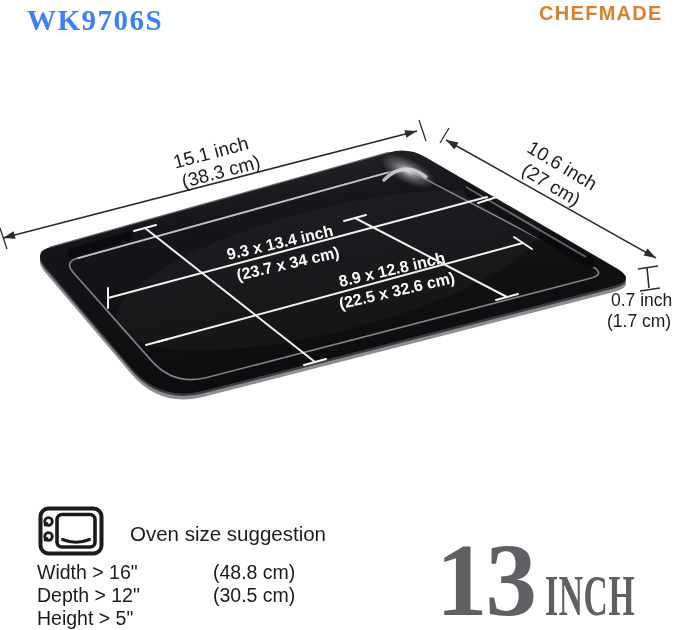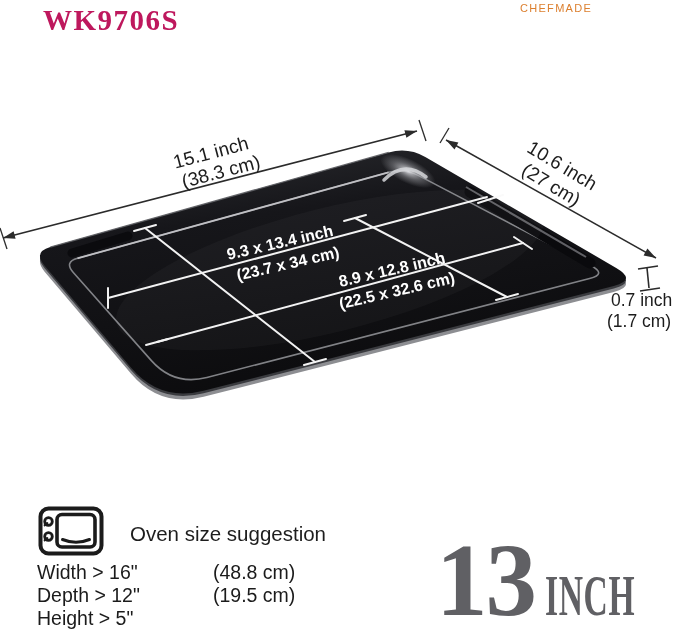--- a/index.html
+++ b/index.html
@@ -4,27 +4,26 @@
 <style>
   html,body{margin:0;padding:0;}
   body{
     width:679px;height:630px;position:relative;overflow:hidden;
     background:#ffffff;
     font-family:"Liberation Sans", sans-serif;
   }
   .model-number{
     position:absolute;left:27px;top:4px;
     font-family:"Liberation Serif", serif;
-    font-weight:bold;font-size:29px;color:#be185d;
+    font-weight:bold;font-size:29px;color:#3b82f6;
     letter-spacing:1.5px;
-    margin-left:16px;
   }
   .brand-logo{
-    position:absolute;left:520px;top:2px;
-    font-weight:normal;font-size:11px;color:#DC7F2E;
+    position:absolute;left:539px;top:2px;
+    font-weight:bold;font-size:20px;color:#DC7F2E;
     letter-spacing:1.3px;
   }
   .diagram-svg{position:absolute;left:0;top:100px;}
   .dim-text{font-family:"Liberation Sans", sans-serif;fill:#1c1c1c;}
   .dim-text-white{font-family:"Liberation Sans", sans-serif;fill:#ffffff;font-weight:600;}
   .oven-icon-box{position:absolute;left:38px;top:506px;}
   .oven-title{
     position:absolute;left:130px;top:522px;
     font-size:20.5px;color:#1d1d1d;
   }
@@ -147,21 +146,21 @@
   <line x1="6.8" y1="34.2" x2="9.2" y2="32.2" stroke="#1b1b1b" stroke-width="2.4" stroke-linecap="round"></line>
   <path d="M24.5,33.5 Q38,39 51.5,33.5" fill="none" stroke="#1b1b1b" stroke-width="3" stroke-linecap="round"></path>
 </svg>
 <div class="oven-title">Oven size suggestion</div>
 
 <div class="interior-dims">
   <span>Width &gt; 16"</span>
   <span>(48.8 cm)</span>
   <span></span>
   <span>Depth &gt; 12"</span>
-  <span>(19.5 cm)</span>
+  <span>(30.5 cm)</span>
   <span></span>
   <span>Height &gt; 5"</span>
 </div>
 
 <div class="size-badge">
   <span class="num">13</span>
   <span class="unit">INCH</span>
 </div>
 
 </body></html>

